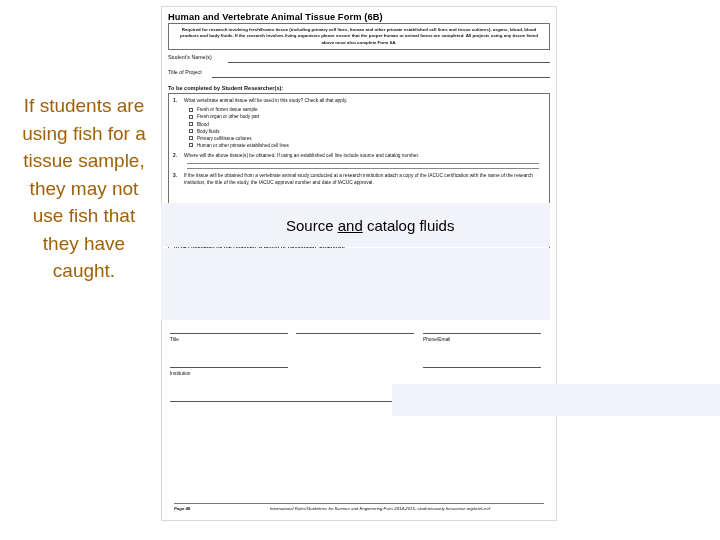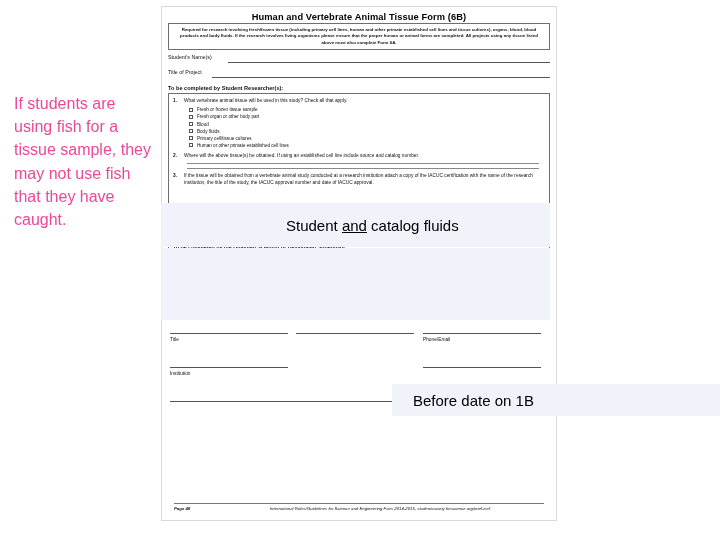--- a/index.html
+++ b/index.html
@@ -18,24 +18,24 @@
     position: relative;
     width: 720px;
     height: 540px;
   }
   
   .left-note {
     position: absolute;
     left: 14px;
     top: 92px;
     width: 140px;
-    text-align: left;
-    font-size: 16px;
+    text-align: center;
+    font-size: 19px;
     line-height: 1.45;
-    color: #ec4899;
+    color: #a16207;
   }
   
   .form-doc {
     position: absolute;
     left: 161px;
     top: 6px;
     width: 396px;
     height: 515px;
     background: #ffffff;
     border: 1px solid #d9d9d9;
@@ -43,21 +43,21 @@
     overflow: hidden;
   }
   .form-inner {
     position: absolute;
     left: 6px;
     top: 5px;
     right: 6px;
     bottom: 5px;
   }
   .doc-title {
-    text-align: center;
+    text-align: left;
     font-size: 9.3px;
     font-weight: bold;
     color: #000;
     letter-spacing: .1px;
     margin-bottom: 1px;
   }
   .box {
     border: 1px solid #6f6f6f;
     box-sizing: border-box;
   }
@@ -375,18 +375,17 @@
       </div>
 
     </div>
   </div>
 
   <div class="overlay" id="ov-src"></div>
   <div class="overlay" id="ov-mid"></div>
   <div class="overlay" id="ov-date"></div>
 
   <div class="callout-text" id="src-text">
-    <span>Student </span><u>and</u><span> catalog fluids</span>
+    <span>Source </span><u>and</u><span> catalog fluids</span>
   </div>
 
-  <div class="callout-text" id="date-text">Before date on 1B</div>
 
 </div>
 
 </body></html>

